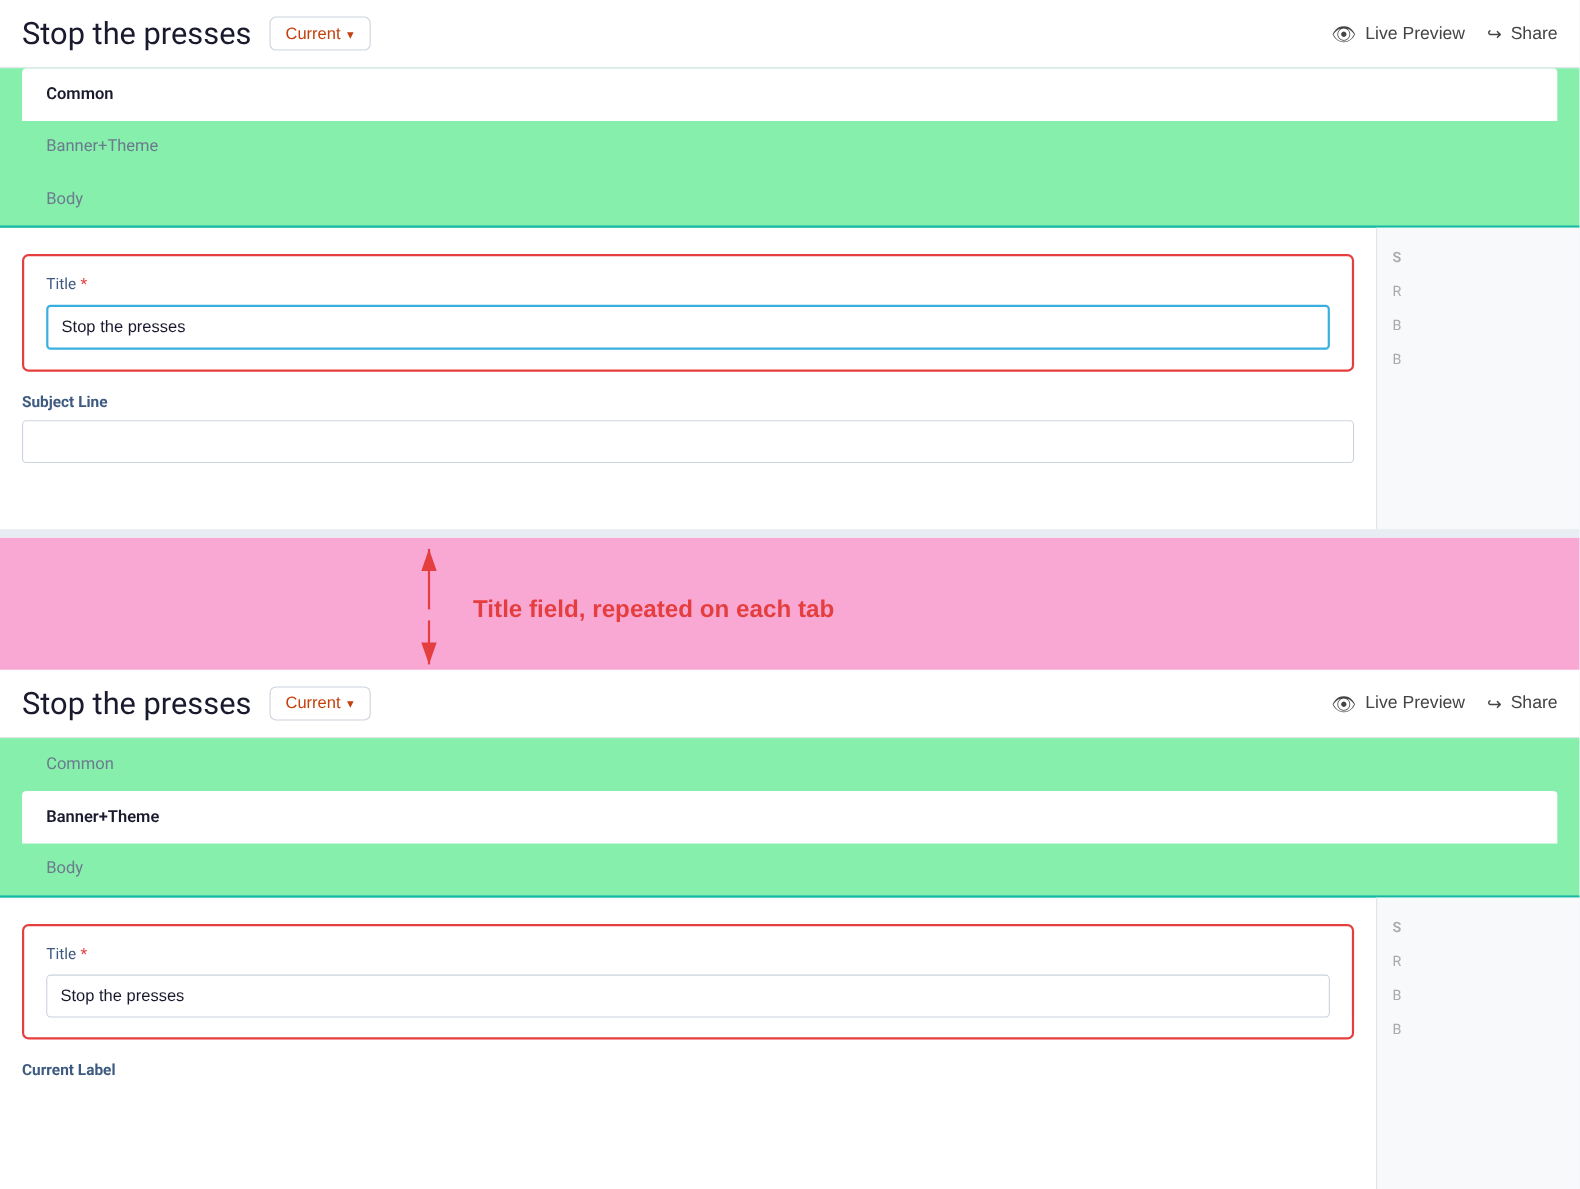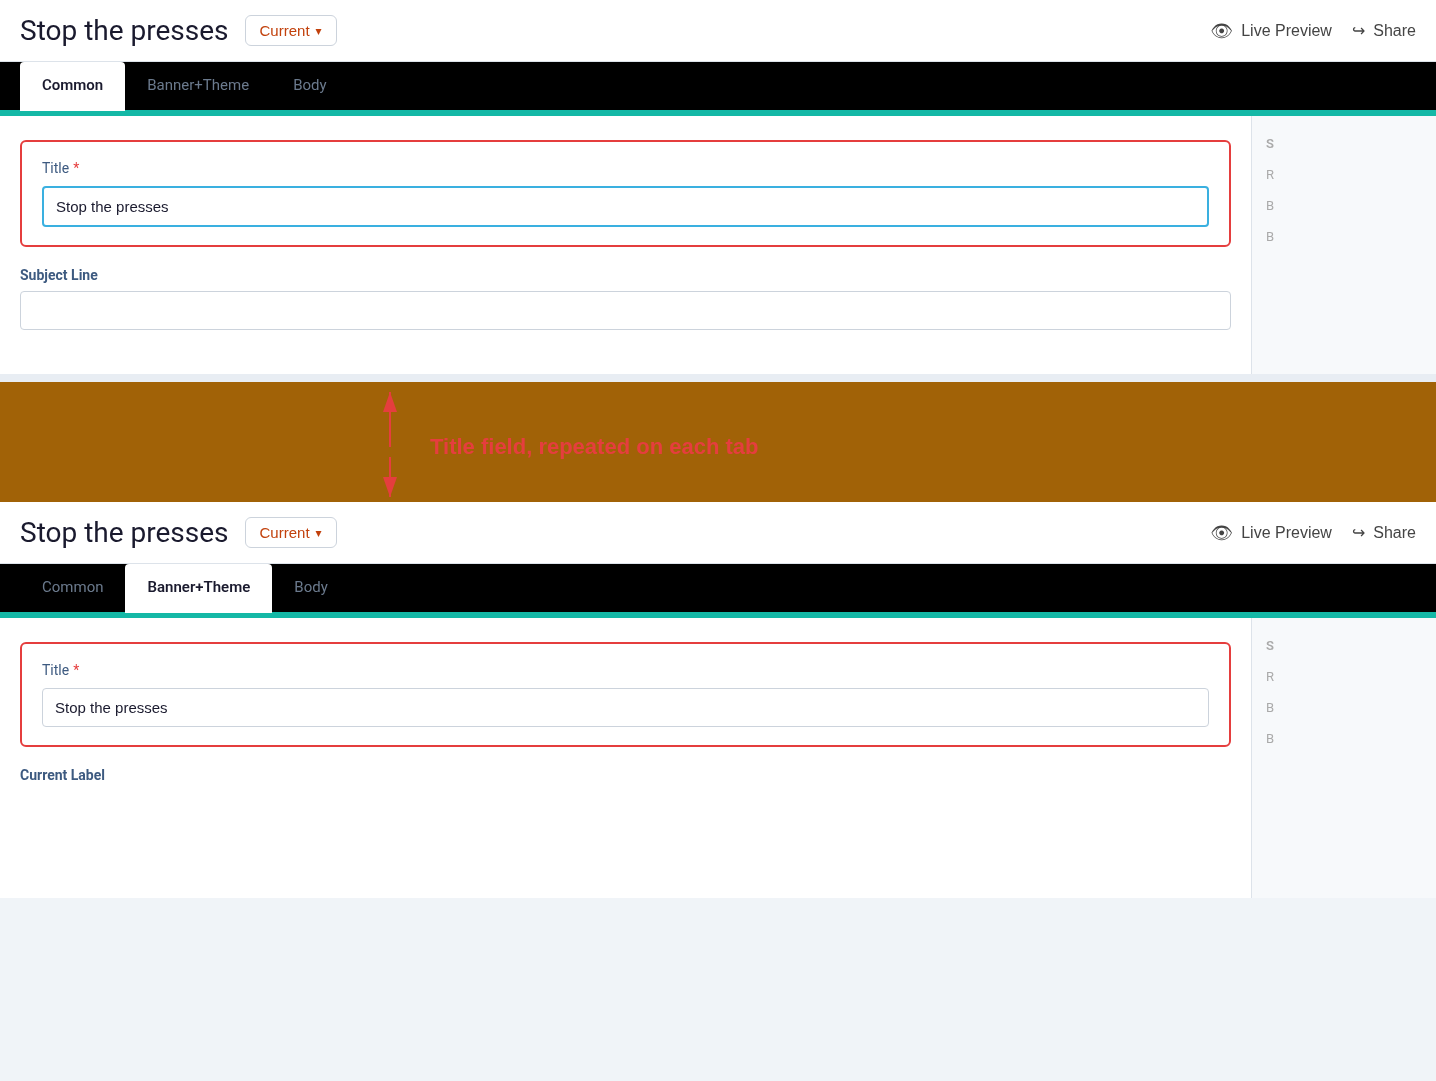--- a/index.html
+++ b/index.html
@@ -61,23 +61,24 @@
       font-size: 16px;
       color: #444;
       cursor: pointer;
       border: none;
       background: none;
     }
 
     
     .tabs {
       display: flex;
-      background: #000000;
+      background: #86efac;
       padding: 0 20px;
-      border-bottom: 6px solid #14b8a6;
+      border-bottom: 2px solid #14b8a6;
+      flex-direction: column;
     }
     .tab {
       padding: 14px 22px;
       font-size: 15px;
       color: #6b7a8d;
       cursor: pointer;
       border-bottom: 2px solid transparent;
       white-space: nowrap;
     }
     .tab.active {
@@ -123,21 +124,21 @@
       border: 1px solid #ccd3dc;
       border-radius: 4px;
       padding: 10px 12px;
       font-size: 15px;
       color: #1a1a2e;
       outline: none;
       background: #fff;
     }
 
     .subject-section {
-      margin-bottom: 20px;
+      margin-bottom: 36px;
     }
     .subject-label {
       font-size: 14px;
       font-weight: 700;
       color: #3d5a80;
       margin-bottom: 8px;
     }
 
     
     .page {
@@ -203,21 +204,21 @@
 
       <div style="width:185px; background:#f7f9fb; border-left:1px solid #dde3ea; padding:20px 14px; min-height:220px;">
         <div style="font-size:13px; color:#aaa; margin-bottom:16px; font-weight:600;">S</div>
         <div style="font-size:13px; color:#aaa; margin-bottom:16px;">R</div>
         <div style="font-size:13px; color:#aaa; margin-bottom:16px;">B</div>
         <div style="font-size:13px; color:#aaa; margin-bottom:16px;">B</div>
       </div>
     </div>
   </div>
 
-  <div style="position:relative; width:1436px; height:120px; background:#a16207;">
+  <div style="position:relative; width:1436px; height:120px; background:#f9a8d4;">
     <svg style="position:absolute; left:0; top:0; width:100%; height:100%; overflow:visible;">
 
       <defs>
         <marker id="arrowhead1" markerWidth="10" markerHeight="7" refX="10" refY="3.5" orient="auto">
           <polygon points="0 0, 10 3.5, 0 7" fill="#e53e3e"></polygon>
         </marker>
         <marker id="arrowhead2" markerWidth="10" markerHeight="7" refX="10" refY="3.5" orient="auto">
           <polygon points="0 0, 10 3.5, 0 7" fill="#e53e3e"></polygon>
         </marker>
       </defs>

